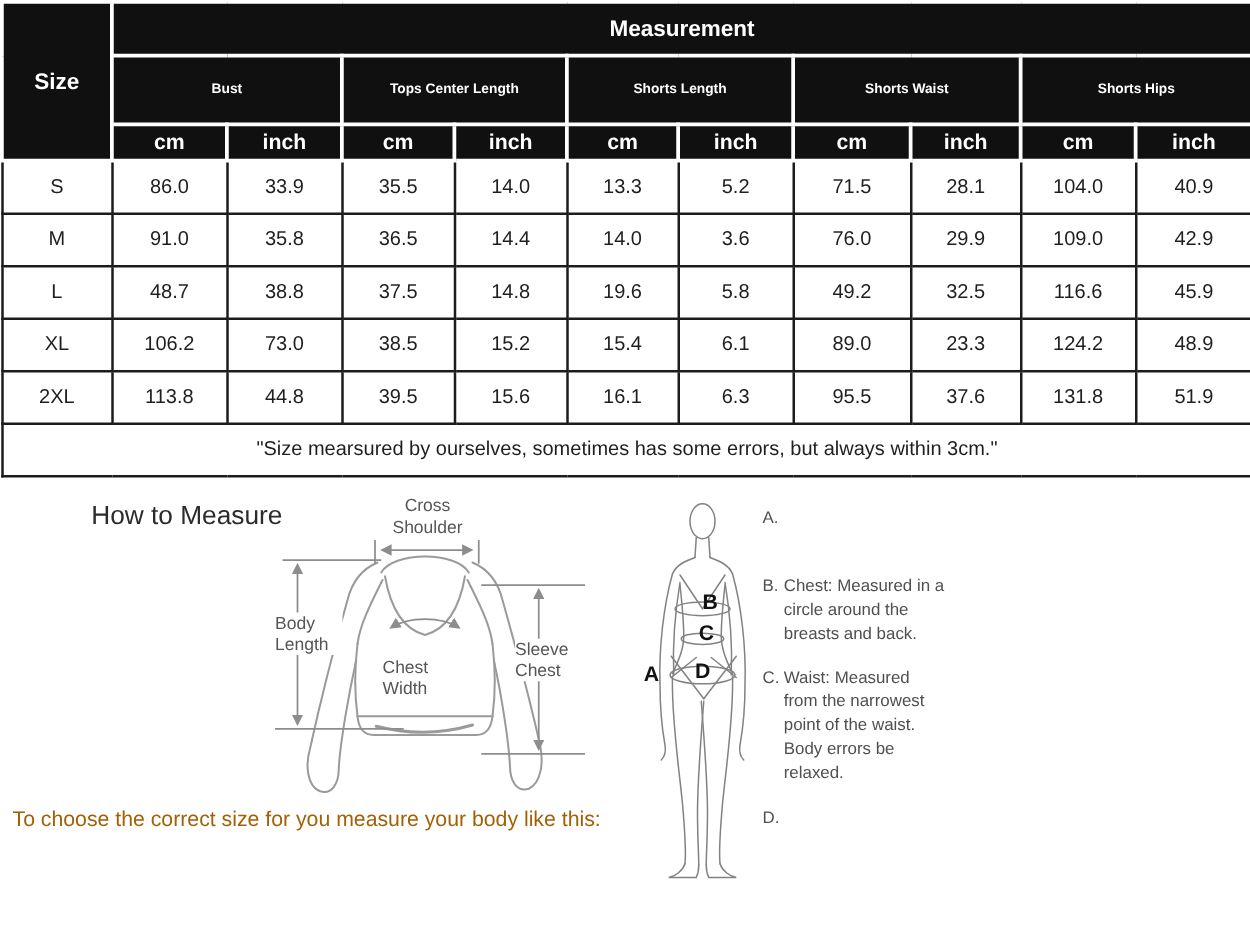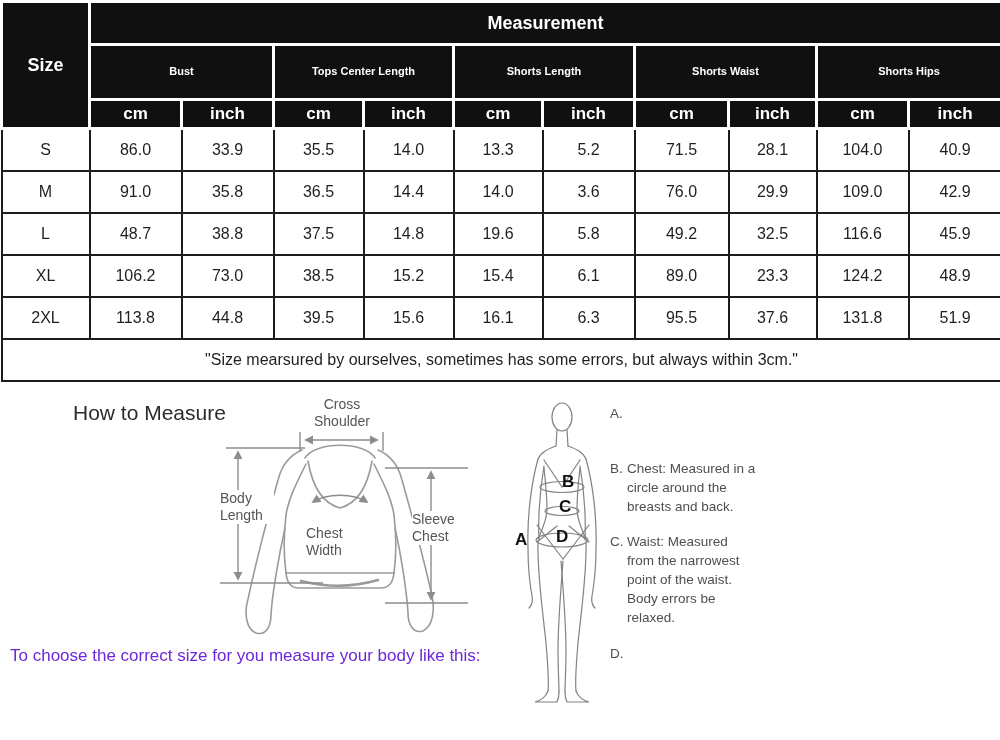--- a/index.html
+++ b/index.html
@@ -50,21 +50,21 @@
   .instr-item{
     position:absolute;display:flex;color:#4f4f4f;font-size:13.5px;line-height:19px;
   }
   .instr-item .tag{width:17px;flex:none;}
   .instr-item .txt{white-space:pre-line;}
   .it-a{top:404px;}
   .it-b{top:459px;}
   .it-c{top:532px;}
   .it-d{top:644px;}
   .footer-line{
-    position:absolute;left:10px;top:646px;font-size:17px;color:#6d28d9;
+    position:absolute;left:10px;top:646px;font-size:17px;color:#a16207;
   }
 </style>
 </head>
 <body>
 
 <div class="page">
 
   <table class="size-chart">
     <colgroup>
       <col style="width:88px">

